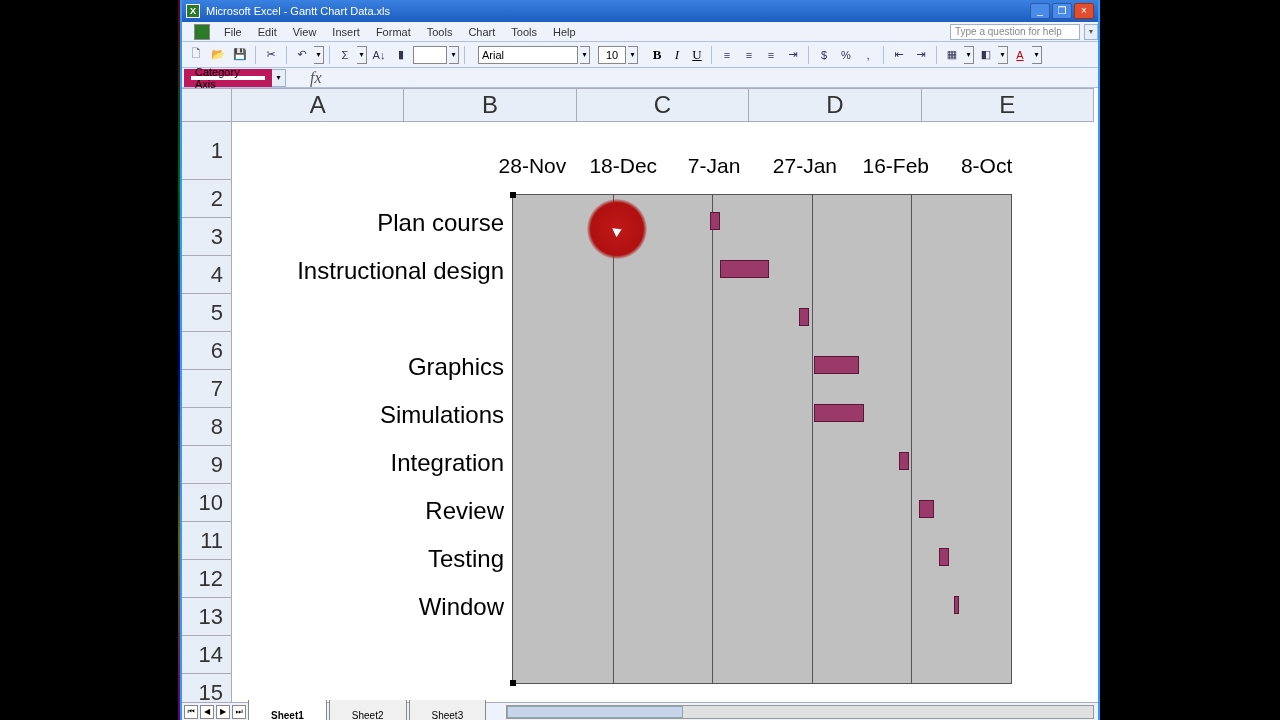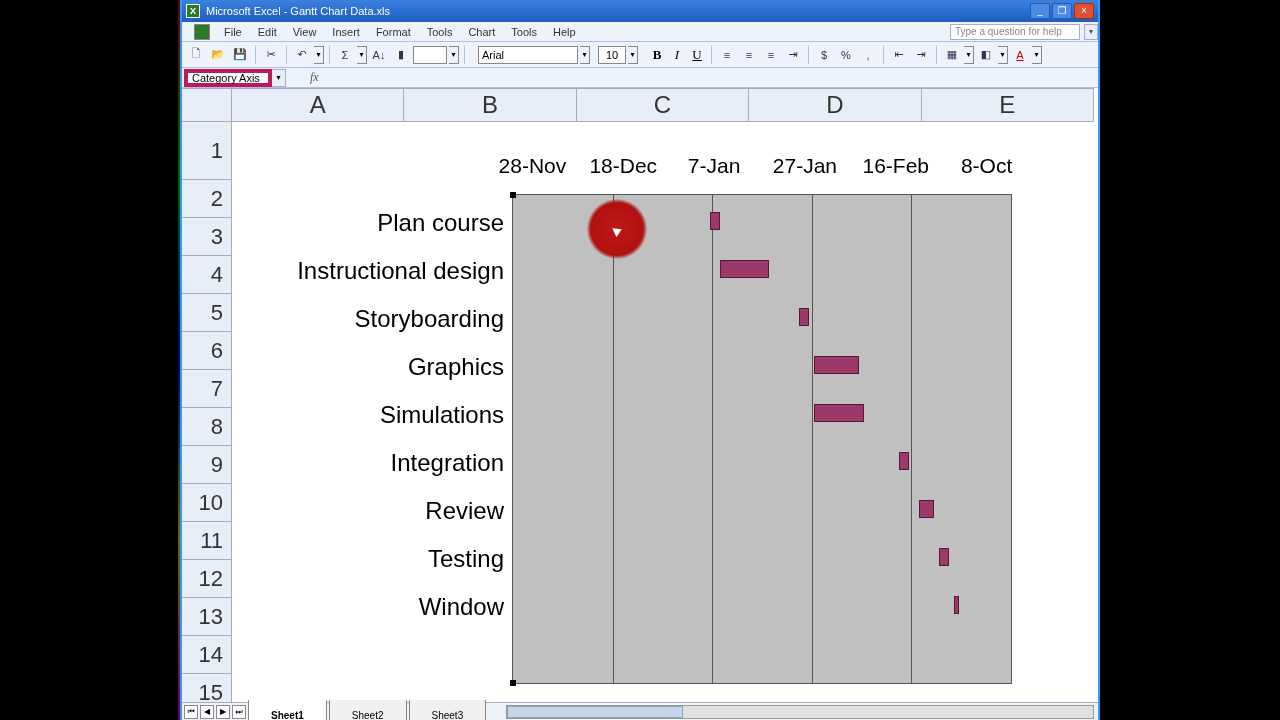--- a/index.html
+++ b/index.html
@@ -22,23 +22,23 @@
   .toolbar{height:26px;background:#eef3fb;border-bottom:1px solid #b0c0e0;display:flex;align-items:center;padding:0 4px;font-size:11px;gap:2px;}
   .tbtn{width:20px;height:20px;border:1px solid transparent;display:flex;align-items:center;justify-content:center;border-radius:2px;color:#335;}
   .tsep{width:1px;height:18px;background:#b0c0e0;margin:0 3px;}
   .tswatch{width:34px;height:18px;border:1px solid #888;background:#fff;}
   .tdrop{width:10px;height:18px;border:1px solid #888;border-left:none;display:flex;align-items:center;justify-content:center;font-size:8px;background:#eef3fb;}
   .font-name{width:100px;height:18px;border:1px solid #888;background:#fff;font-size:11px;padding:0 3px;display:flex;align-items:center;}
   .font-size{width:28px;height:18px;border:1px solid #888;background:#fff;font-size:11px;padding:0 3px;display:flex;align-items:center;justify-content:center;}
   .tstyle{width:18px;height:18px;display:flex;align-items:center;justify-content:center;font-family:'Times New Roman',serif;font-size:13px;}
   
   .formula-row{height:20px;background:#eef3fb;border-bottom:1px solid #b0c0e0;display:flex;align-items:center;font-size:11px;}
-  .name-box{width:88px;height:18px;margin-left:2px;border:4px solid #be185d;background:#fff;padding:0 4px;display:flex;align-items:center;}
+  .name-box{width:88px;height:18px;margin-left:2px;border:7px solid #be185d;background:#fff;padding:0 4px;display:flex;align-items:center;}
   .name-drop{width:14px;height:18px;border:1px solid #a0b0d0;border-left:none;background:#e8eef8;display:flex;align-items:center;justify-content:center;font-size:8px;}
-  .fx{margin-left:24px;font-style:italic;font-family:'Times New Roman',serif;color:#555;font-size:12px;}
+  .fx{margin-left:24px;font-style:italic;font-family:'Times New Roman',serif;color:#555;font-size:16px;}
   
   .sheet-area{position:absolute;left:0;right:0;top:88px;bottom:18px;background:#fff;}
   .col-headers{position:absolute;left:50px;right:4px;top:0;height:34px;display:flex;border-top:1px solid #aab;border-bottom:1px solid #aab;background:#e8eef7;}
   .col-h{flex:1;border-right:1px solid #aab;display:flex;align-items:center;justify-content:center;font-family:Arial;font-size:24px;color:#333;}
   .corner{position:absolute;left:0;top:0;width:50px;height:34px;background:#e8eef7;border:1px solid #aab;border-left:none;}
   .row-headers{position:absolute;left:0;top:34px;bottom:0;width:50px;background:#e8eef7;border-right:1px solid #aab;}
   .row-h{height:38px;border-bottom:1px solid #aab;display:flex;align-items:center;justify-content:flex-end;font-size:22px;font-family:Arial;color:#333;padding-right:8px;}
   .row-h.first{height:58px;}
   .cells{position:absolute;left:50px;top:34px;right:4px;bottom:0;background:#fff;}
   
@@ -190,21 +190,20 @@
         <div class="date-tick">28-Nov</div>
         <div class="date-tick">18-Dec</div>
         <div class="date-tick">7-Jan</div>
         <div class="date-tick">27-Jan</div>
         <div class="date-tick">16-Feb</div>
         <div class="date-tick">8-Oct</div>
       </div>
 
       <div class="task-label" style="top:55px">Plan course</div>
       <div class="task-label" style="top:103px">Instructional design</div>
-      <div class="task-label" style="top:151px">Storyboarding</div>
       <div class="task-label" style="top:199px">Graphics</div>
       <div class="task-label" style="top:247px">Simulations</div>
       <div class="task-label" style="top:295px">Integration</div>
       <div class="task-label" style="top:343px">Review</div>
       <div class="task-label" style="top:391px">Testing</div>
       <div class="task-label" style="top:439px">Window</div>
 
       <div class="plot">
         <div class="vgrid" style="left:20%"></div>
         <div class="vgrid" style="left:40%"></div>

